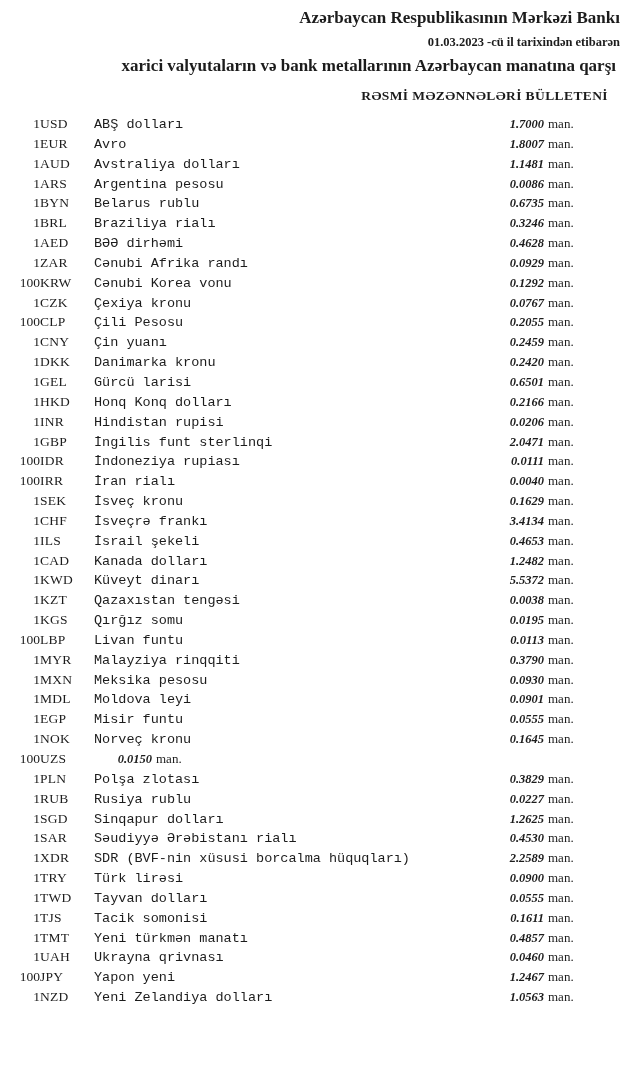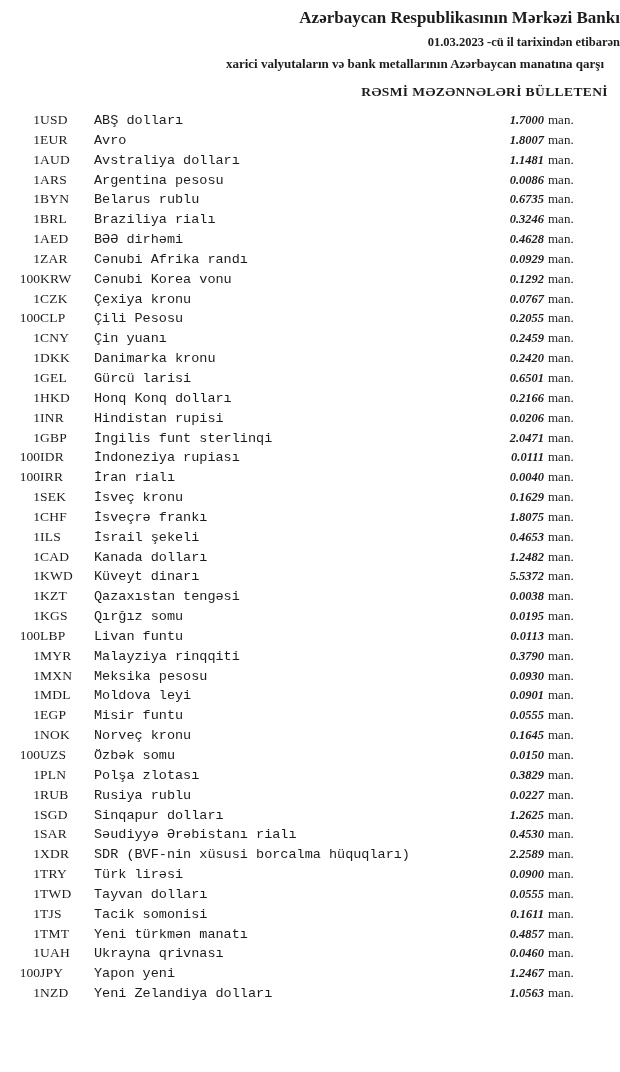--- a/index.html
+++ b/index.html
@@ -25,23 +25,23 @@
     font-size: 17px;
     font-weight: bold;
     margin: 2px 0 7px 0;
   }
   .doc-sub1 {
     font-size: 12.5px;
     font-weight: bold;
     margin: 0 0 6px 0;
   }
   .doc-sub2 {
-    font-size: 13px;
-    font-weight: bold;
-    margin: 0 16px 7px 0;
+    font-size: 17px;
+    font-weight: bold;
+    margin: 0 4px 7px 0;
   }
   .doc-sub3 {
     font-size: 13.5px;
     font-weight: bold;
     letter-spacing: 0.4px;
     margin: 12px;
   }
   .section-title {
     text-align: center;
     font-weight: bold;
@@ -263,21 +263,21 @@
     <span class="code">SEK</span>
     <span class="name">İsveç kronu</span>
     <span class="rate">0.1629</span>
     <span class="unit">man.</span>
   </div>
 
   <div class="row">
     <span class="qty">1</span>
     <span class="code">CHF</span>
     <span class="name">İsveçrə frankı</span>
-    <span class="rate">1.8075</span>
+    <span class="rate">3.4134</span>
     <span class="unit">man.</span>
   </div>
 
   <div class="row">
     <span class="qty">1</span>
     <span class="code">ILS</span>
     <span class="name">İsrail şekeli</span>
     <span class="rate">0.4653</span>
     <span class="unit">man.</span>
   </div>
@@ -358,21 +358,20 @@
     <span class="qty">1</span>
     <span class="code">NOK</span>
     <span class="name">Norveç kronu</span>
     <span class="rate">0.1645</span>
     <span class="unit">man.</span>
   </div>
 
   <div class="row">
     <span class="qty">100</span>
     <span class="code">UZS</span>
-    <span class="name">Özbək somu</span>
     <span class="rate">0.0150</span>
     <span class="unit">man.</span>
   </div>
 
   <div class="row">
     <span class="qty">1</span>
     <span class="code">PLN</span>
     <span class="name">Polşa zlotası</span>
     <span class="rate">0.3829</span>
     <span class="unit">man.</span>

